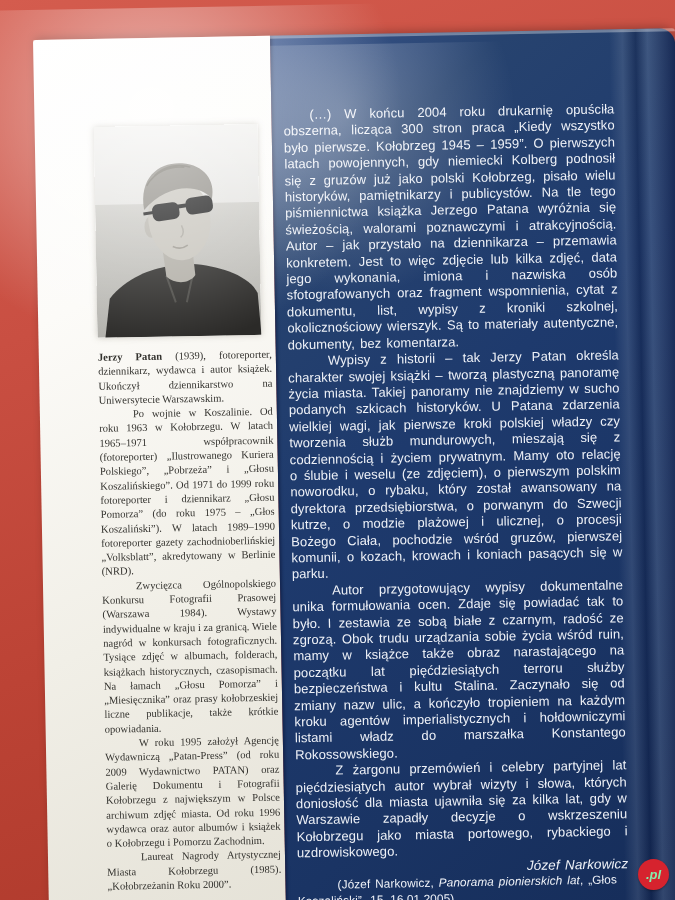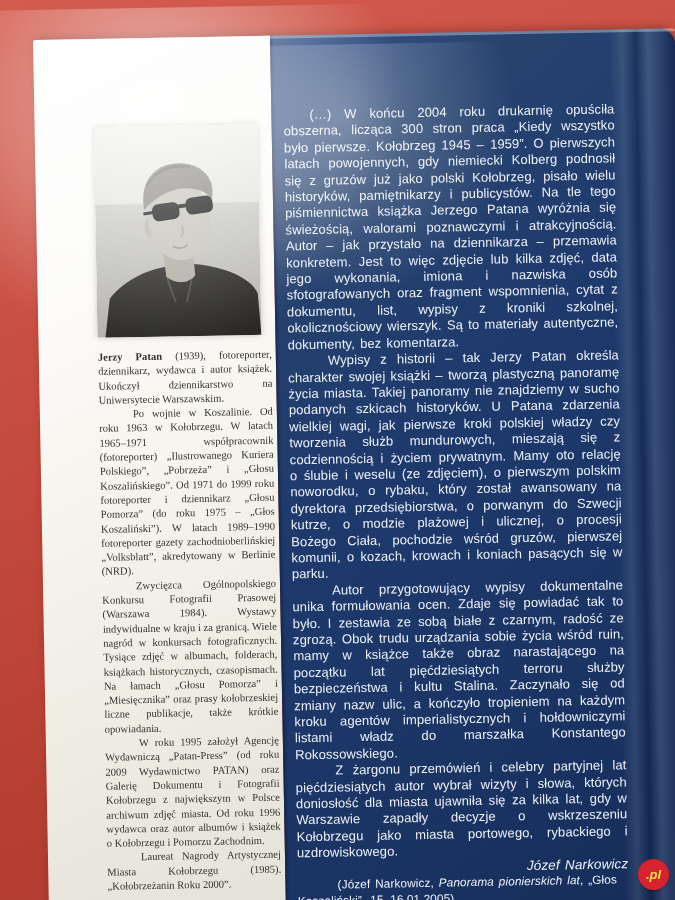--- a/index.html
+++ b/index.html
@@ -46,21 +46,21 @@
   .signature{margin:11px 22px 0 0;text-align:right;font-style:italic;font-size:13.5px;}
   .citation{margin-top:17px;font-size:11.8px;line-height:15.5px;text-align:left;text-indent:0;}
   .citation .it{font-style:italic;}
   
   .watermark{position:absolute;right:6px;bottom:10px;display:flex;align-items:flex-start;}
   .wm-text{color:#fafafa;font-weight:bold;font-size:33px;letter-spacing:-0.5px;
         text-shadow:0 1px 2px rgba(0,0,0,0.35);line-height:1;}
   .wm-badge{width:31px;height:31px;border-radius:50%;background:#d6232e;margin-left:-4px;margin-top:-11px;
         display:flex;align-items:center;justify-content:center;
         box-shadow:0 1px 2px rgba(0,0,0,0.3);}
-  .wm-badge span{color:#fde047;font-weight:bold;font-style:italic;font-size:13px;line-height:1;}
+  .wm-badge span{color:#86efac;font-weight:bold;font-style:italic;font-size:13px;line-height:1;}
 </style>
 </head>
 <body>
 
 <div class="stage">
 
   <div class="book">
     <div class="col-white">
 
       <div class="photo">

